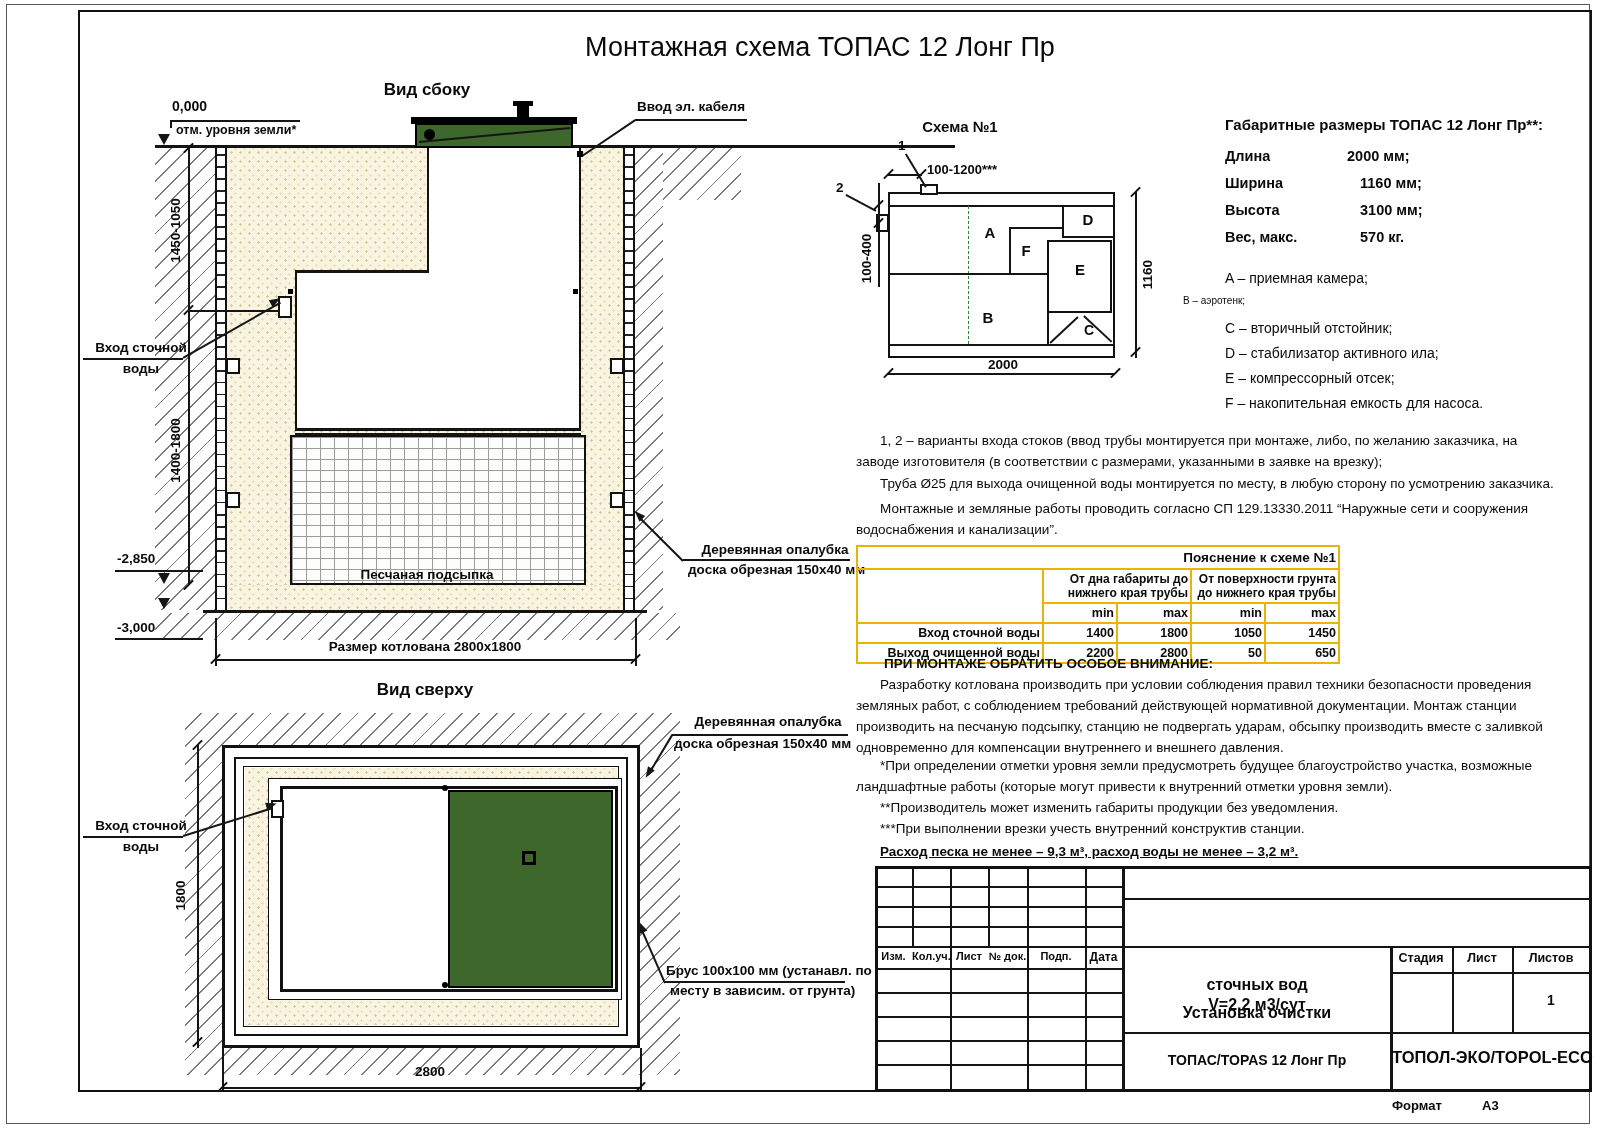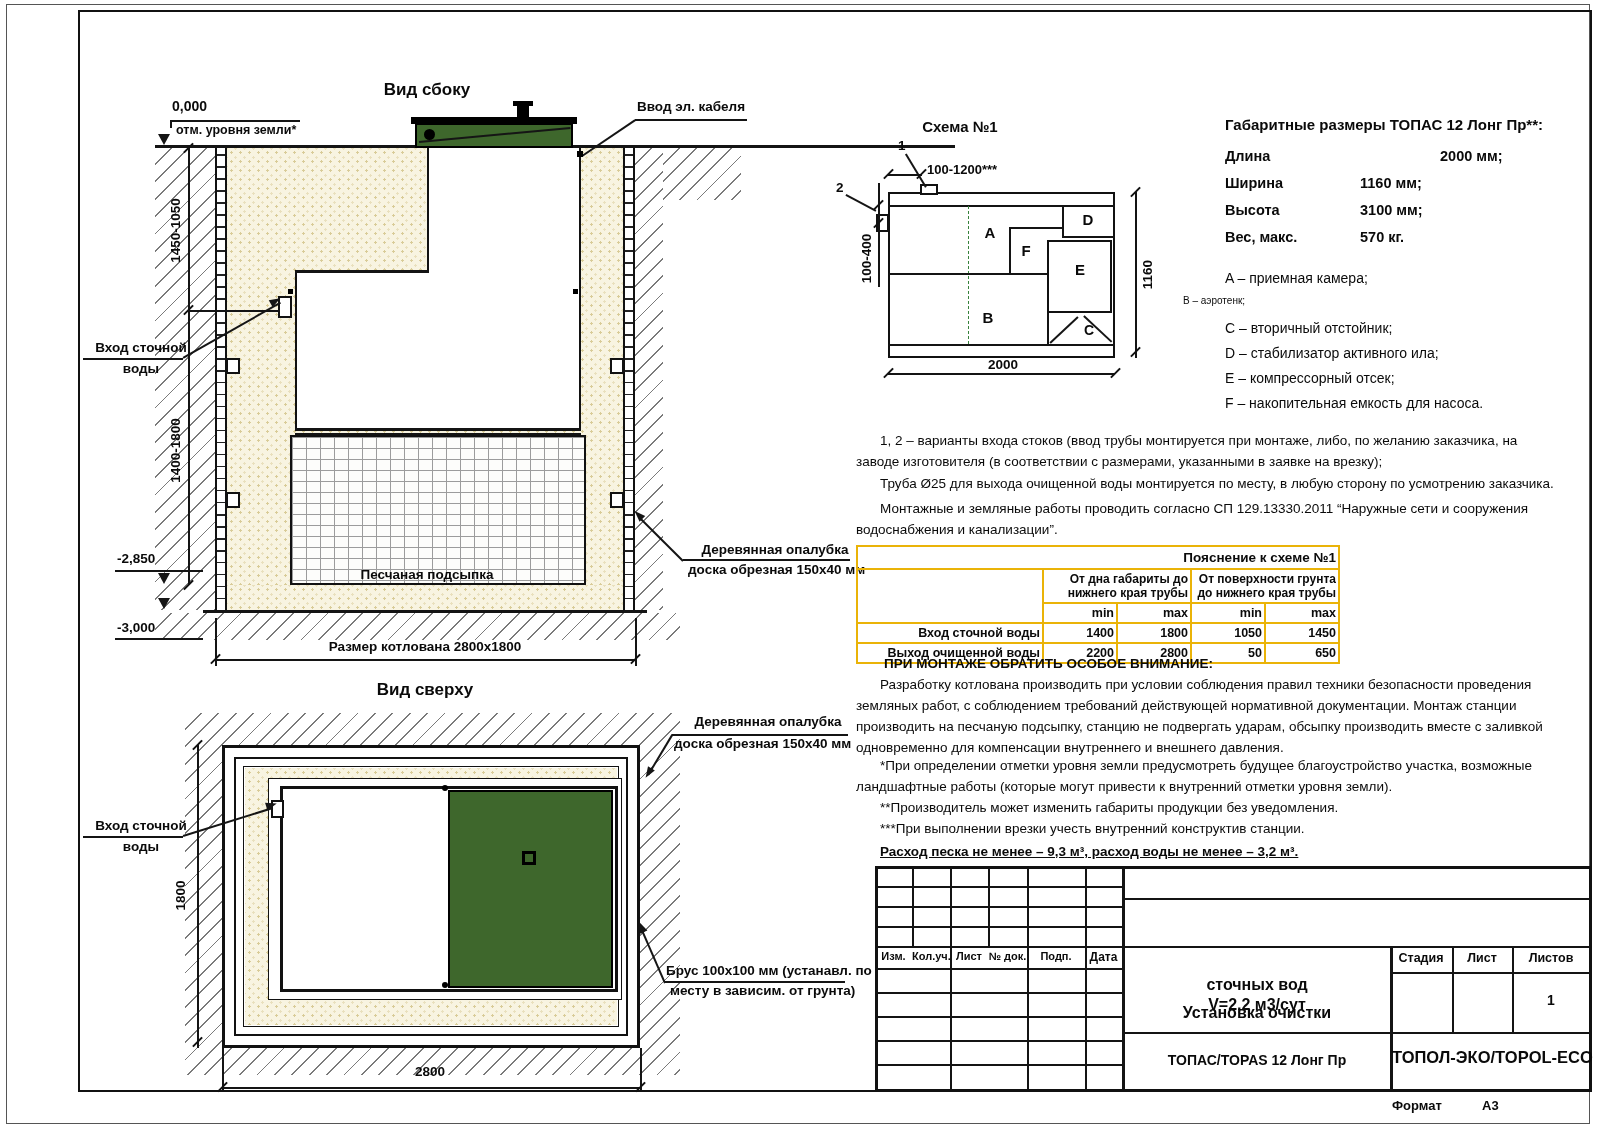--- a/index.html
+++ b/index.html
@@ -36,20 +36,21 @@
 </head>
 <body>
 
 <div id="page">
 
   <div>
     <div class="abs" style="left:6px;top:4px;width:1584px;height:1120px;border:1.5px solid #555;box-sizing:border-box"></div>
     <div class="abs" style="left:78px;top:10px;width:1514px;height:1082px;border:2.5px solid #111;box-sizing:border-box"></div>
   </div>
 
+  <div class="lb c" style="left:520px;top:32px;width:600px;font-size:27px">Монтажная схема ТОПАС 12 Лонг Пр</div>
 
   <div>
     <div class="lb b c" style="left:352px;top:80px;width:150px;font-size:17px">Вид сбоку</div>
 
     <div class="hatch" style="left:155px;top:148px;width:60px;height:462px"></div>
     <div class="ladder" style="left:215px;top:148px;width:12px;height:462px"></div>
     <div class="sand" style="left:227px;top:148px;width:396px;height:437px"></div>
     <div class="ladder" style="left:623px;top:148px;width:12px;height:462px"></div>
     <div class="hatch" style="left:635px;top:148px;width:28px;height:462px"></div>
     <div class="hatch" style="left:663px;top:148px;width:78px;height:52px"></div>
@@ -228,21 +229,21 @@
 
     <div class="hl" style="left:888px;top:373px;width:227px;height:1.5px"></div>
     <div class="tk" style="left:882px;top:372px"></div>
     <div class="tk" style="left:1109px;top:372px"></div>
     <div class="lb b c" style="left:953px;top:357px;width:100px">2000</div>
   </div>
 
   <div>
     <div class="lb b" style="left:1225px;top:116px;font-size:15px">Габаритные размеры ТОПАС 12 Лонг Пр**:</div>
     <div class="lb b" style="left:1225px;top:148px;font-size:14.5px">Длина</div>
-    <div class="lb b" style="left:1440px;top:148px;font-size:14.5px">2000 мм;</div>
+    <div class="lb b" style="left:1347px;top:148px;font-size:14.5px">2000 мм;</div>
     <div class="lb b" style="left:1225px;top:175px;font-size:14.5px">Ширина</div>
     <div class="lb b" style="left:1360px;top:175px;font-size:14.5px">1160 мм;</div>
     <div class="lb b" style="left:1225px;top:202px;font-size:14.5px">Высота</div>
     <div class="lb b" style="left:1360px;top:202px;font-size:14.5px">3100 мм;</div>
     <div class="lb b" style="left:1225px;top:229px;font-size:14.5px">Вес, макс.</div>
     <div class="lb b" style="left:1360px;top:229px;font-size:14.5px">570 кг.</div>
     <div class="lb" style="left:1225px;top:270px;font-size:14px">A – приемная камера;</div>
     <div class="lb" style="left:1183px;top:295px;font-size:10px">B – аэротенк;</div>
     <div class="lb" style="left:1225px;top:320px;font-size:14px">C – вторичный отстойник;</div>
     <div class="lb" style="left:1225px;top:345px;font-size:14px">D – стабилизатор активного ила;</div>

